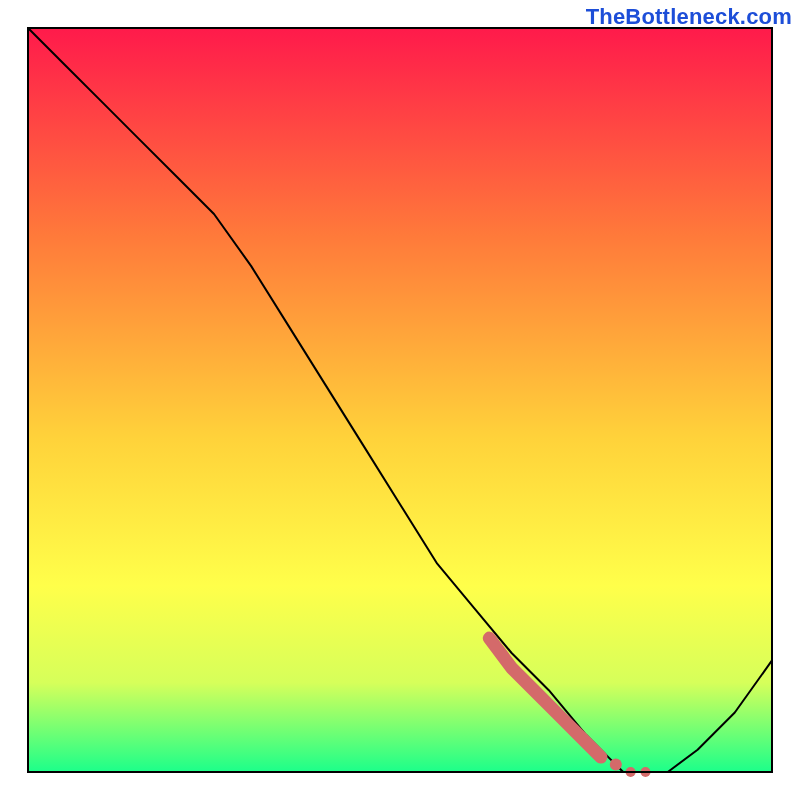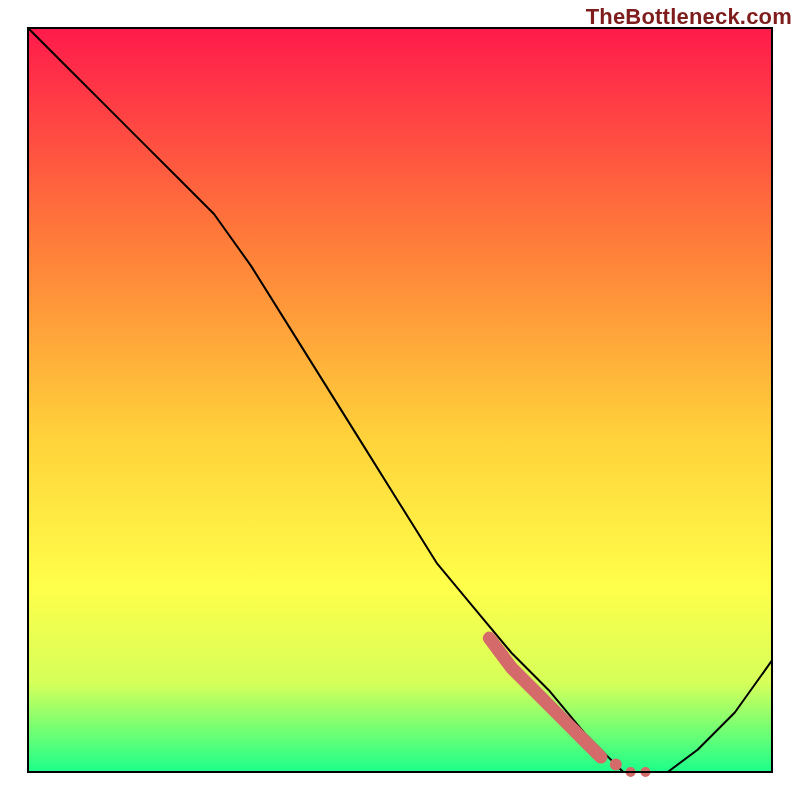--- a/index.html
+++ b/index.html
@@ -15,21 +15,21 @@
     position: relative;
     width: 800px;
     height: 800px;
   }
   .watermark {
     position: absolute;
     top: 4px;
     right: 8px;
     font-size: 22px;
     font-weight: 600;
-    color: #7f1d1d;
+    color: #1d4ed8;
     letter-spacing: 0.2px;
     z-index: 10;
   }
   svg {
     position: absolute;
     top: 0;
     left: 0;
   }
 </style>
 </head>

